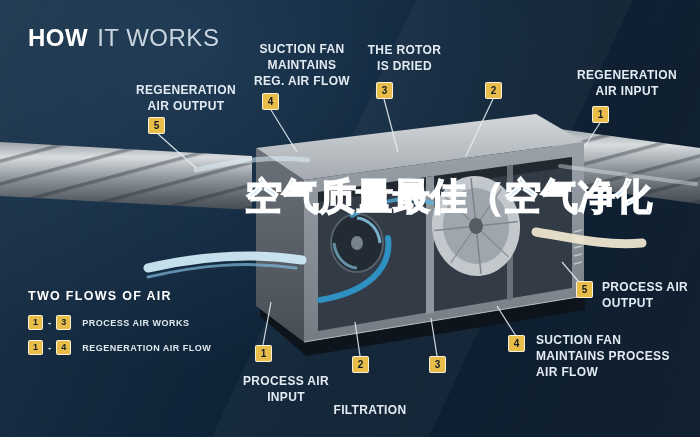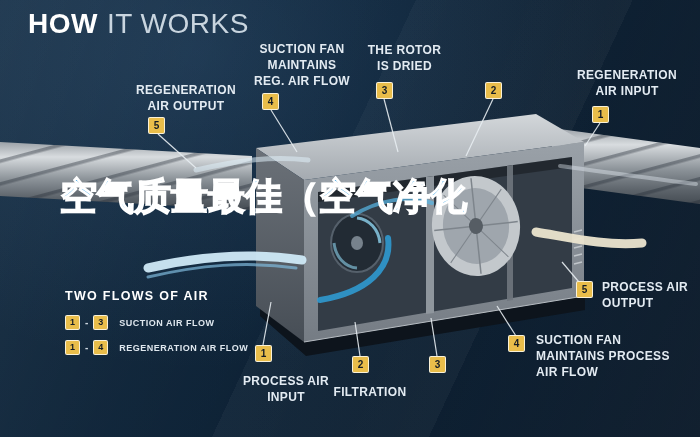--- a/index.html
+++ b/index.html
@@ -9,36 +9,36 @@
       radial-gradient(ellipse at 28% 12%, rgba(60,100,140,.28), transparent 58%),
       linear-gradient(115deg, transparent 46%, rgba(255,255,255,.035) 46%, rgba(255,255,255,.035) 70%, transparent 70%),
       linear-gradient(115deg,#122a40 0%,#0d2236 45%,#081727 100%);
     font-family:"Liberation Sans",sans-serif;
   }
   .stage::before{content:"";position:absolute;inset:0;pointer-events:none;
     background:
       linear-gradient(112deg, rgba(255,255,255,.05) 0%, rgba(255,255,255,.015) 30%, transparent 55%),
       linear-gradient(292deg, rgba(255,255,255,.04) 0%, transparent 42%);}
   .art{position:absolute;left:0;top:0;width:700px;height:437px;z-index:1;}
-  .title{position:absolute;left:28px;top:8px;z-index:6;font-size:28px;letter-spacing:.5px;color:#fff;}
+  .title{position:absolute;left:28px;top:24px;z-index:6;font-size:24px;letter-spacing:.5px;color:#fff;}
   .t-bold{font-weight:800;margin-right:9px;}
   .t-light{font-weight:300;color:#c9d5df;}
   .co-label{position:absolute;z-index:6;color:#e3ebf2;font-weight:700;font-size:12px;line-height:1.32;
     letter-spacing:.35px;white-space:pre-line;text-align:center;}
   .co-label.ta-left{text-align:left;}
   .badge{position:absolute;z-index:7;width:17px;height:17px;box-sizing:border-box;background:#e9bd4a;
     border:1px solid rgba(255,255,255,.78);border-radius:2px;color:#141c26;font-weight:700;font-size:10px;
     line-height:15px;text-align:center;}
-  .legend{position:absolute;left:28px;top:289px;z-index:6;margin-left:37px;}
+  .legend{position:absolute;left:28px;top:289px;z-index:6;}
   .legend-title{color:#fff;font-weight:800;font-size:12.5px;letter-spacing:1.3px;margin-bottom:12px;}
   .legend-row{display:flex;align-items:center;gap:5px;margin-bottom:10px;}
   .badge.sm{position:static;width:15px;height:15px;line-height:13px;font-size:9px;flex:0 0 auto;}
   .dash{color:#cfd9e2;font-weight:700;font-size:10px;}
   .legend-label{color:#dfe7ee;font-weight:700;font-size:9px;letter-spacing:.5px;margin-left:6px;}
-  .overlay-cn{position:absolute;left:60px;top:176px;width:580px;z-index:5;text-align:left;
+  .overlay-cn{position:absolute;left:72px;top:176px;width:580px;z-index:5;text-align:right;
     font-weight:700;font-size:37px;line-height:1.14;color:#1e96e0;
     -webkit-text-stroke:1.6px #ffffff;font-family:"DejaVu Sans",sans-serif;}
 </style>
 </head>
 <body>
 
 <div class="stage">
 
   <svg class="art" viewBox="0 0 700 437" aria-hidden="true">
     <defs>
@@ -165,33 +165,33 @@
 OUTPUT</div>
 
   <div class="badge" style="left:508px;top:335px;">4</div>
   <div class="co-label ta-left" style="left:536px;top:333px;width:150px;">SUCTION FAN
 MAINTAINS PROCESS
 AIR FLOW</div>
 
   <div class="badge" style="left:429px;top:356px;">3</div>
 
   <div class="badge" style="left:352px;top:356px;">2</div>
-  <div class="co-label" style="left:320px;top:385px;width:100px;">FILTRATION</div>
+  <div class="co-label" style="left:320px;top:403px;width:100px;">FILTRATION</div>
 
   <div class="badge" style="left:255px;top:345px;">1</div>
   <div class="co-label" style="left:240px;top:374px;width:92px;">PROCESS AIR
 INPUT</div>
 
   <div class="legend">
     <div class="legend-title">TWO FLOWS OF AIR</div>
     <div class="legend-row">
       <span class="badge sm">1</span>
       <span class="dash">-</span>
       <span class="badge sm">3</span>
-      <span class="legend-label">SUCTION AIR FLOW</span>
+      <span class="legend-label">PROCESS AIR WORKS</span>
     </div>
     <div class="legend-row">
       <span class="badge sm">1</span>
       <span class="dash">-</span>
       <span class="badge sm">4</span>
       <span class="legend-label">REGENERATION AIR FLOW</span>
     </div>
   </div>
 
 </div>

